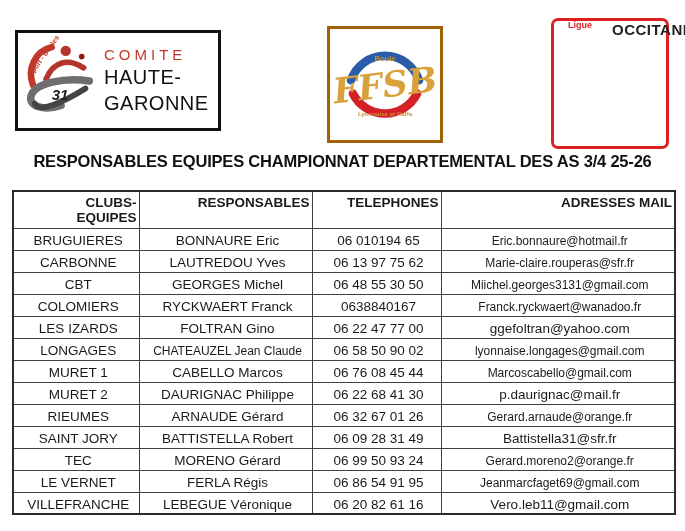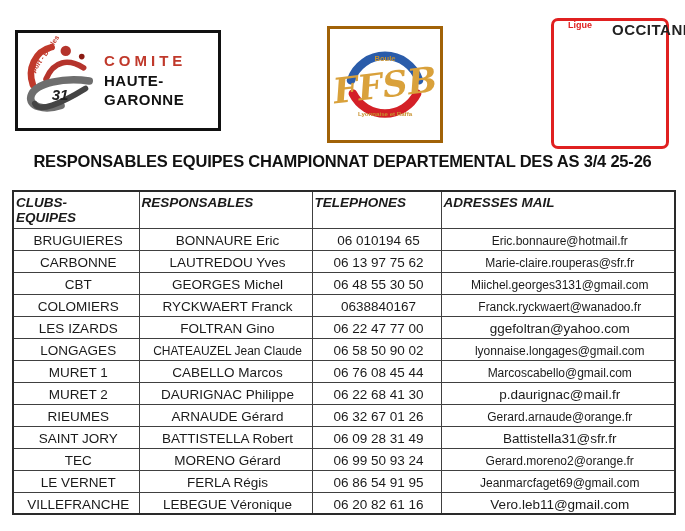--- a/index.html
+++ b/index.html
@@ -15,22 +15,22 @@
   
   .logo-box{position:absolute;background:#ffffff;box-sizing:border-box;}
 
   .logo-comite{
     left:15px;top:30px;width:206px;height:101px;
     border:3px solid #111;
     display:flex;align-items:center;
   }
   .comite-emblem{width:88px;height:94px;flex:0 0 auto;}
   .comite-text{display:flex;flex-direction:column;justify-content:center;margin-left:-2px;}
-  .comite-line1{color:#c0392b;font-weight:bold;font-size:15px;letter-spacing:4px;line-height:1.3;}
-  .comite-line2{color:#111;font-weight:bold;font-size:15px;letter-spacing:0.5px;line-height:1.3;}
+  .comite-line1{color:#c0392b;font-weight:normal;font-size:15px;letter-spacing:4px;line-height:1.3;}
+  .comite-line2{color:#111;font-weight:normal;font-size:20px;letter-spacing:0.5px;line-height:1.3;}
 
   .logo-ffsb{
     left:327px;top:26px;width:116px;height:117px;
     border:3px solid #a16207;
     display:flex;align-items:center;justify-content:center;
   }
   .ffsb-emblem{width:104px;height:104px;}
 
   .logo-occitanie{
     left:551px;top:18px;width:118px;height:131px;
@@ -55,24 +55,23 @@
     border-collapse:collapse;table-layout:fixed;
     border:2px solid #2a2a2a;
   }
   table.responsables th, table.responsables td{
     border:1px solid #404040;
     box-sizing:border-box;
     overflow:hidden;white-space:nowrap;
   }
   table.responsables th{
     height:37px;vertical-align:top;
-    text-align:left;font-weight:bold;font-size:13.5px;
+    text-align:right;font-weight:bold;font-size:13.5px;
     padding:3px 2px 0 2px;
     white-space:pre-line;
-    font-style:italic;
   }
   table.responsables td{
     height:22px;vertical-align:middle;
     text-align:center;font-size:13.5px;font-weight:400;
     padding:4px 4px 1px 8px;color:#1a1a1a;
   }
   table.responsables td.small{font-size:12px;margin-top:28px;}
   .col0{width:126px;}
   .col1{width:173px;}
   .col2{width:129px;}

